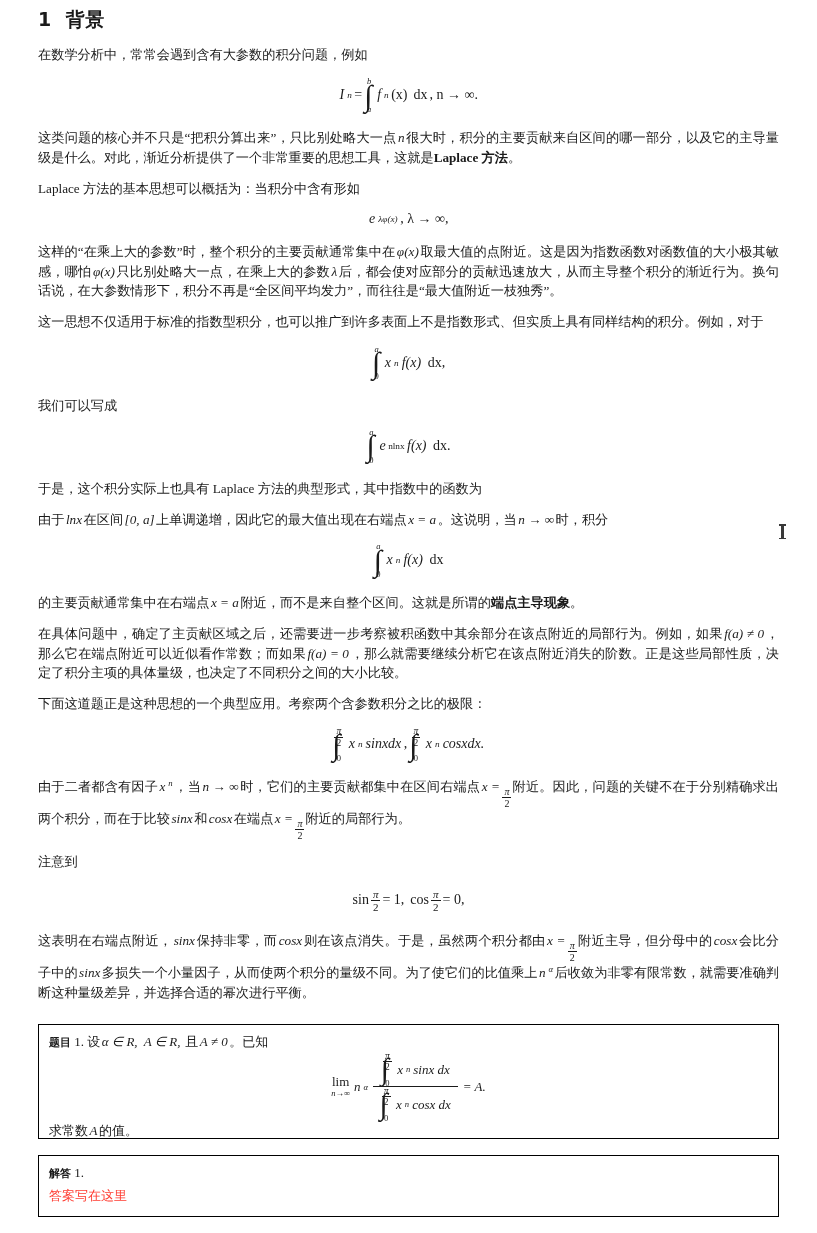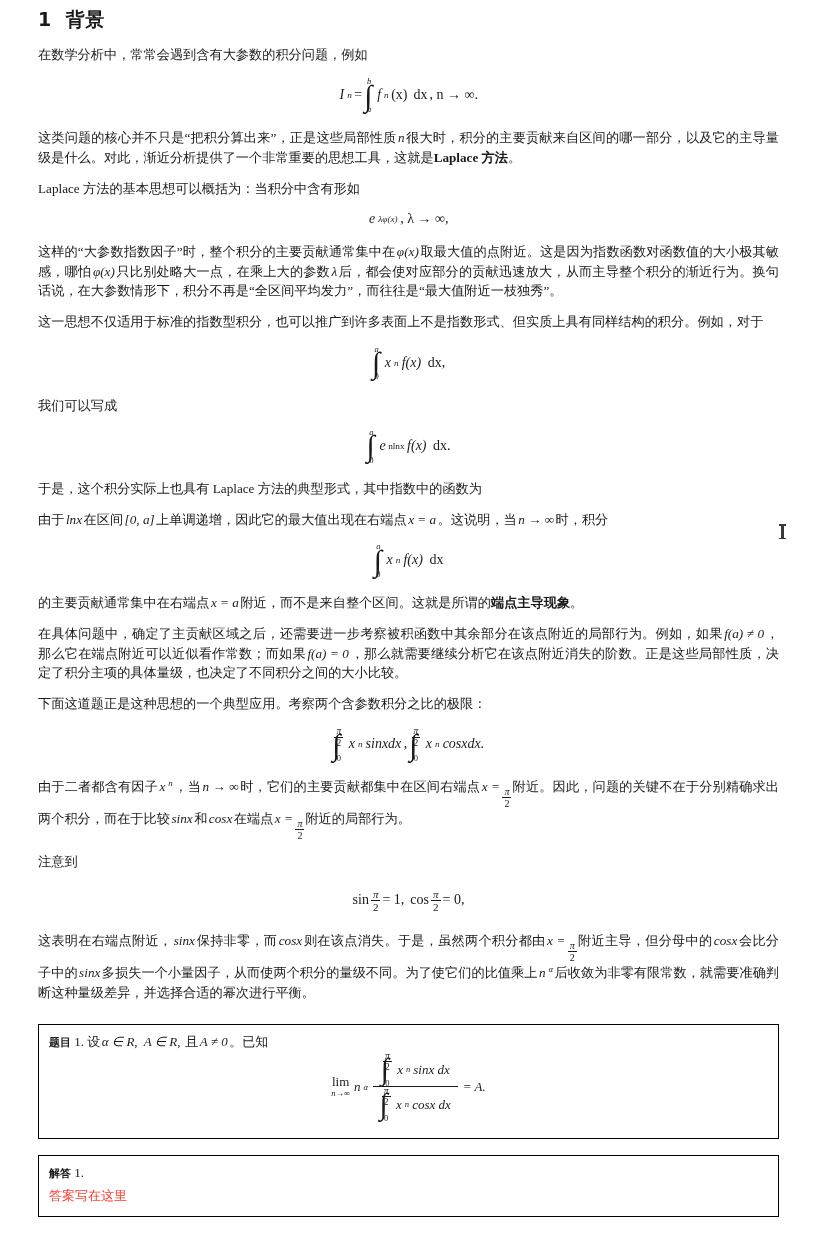--- a/index.html
+++ b/index.html
@@ -254,37 +254,37 @@
         </span>
         <span class="mi">f</span>
           <sub class="sub mi">n</sub>
           <span class="mr">(x)</span>
         <span class="mr" style="margin-left:4px">dx</span>
         <span class="mr">, n → ∞.</span>
       </span>
     </div>
 
     <p class="para">
-      <span>这类问题的核心并不只是“把积分算出来”，正是这些局部性质</span><span class="mi">n</span><span>很大时，积分的主要贡献来自区间的哪一部分，以及它的主导量级是什么。对此，渐近分析提供了一个非常重要的思想工具，这就是</span><span class="bold latin">Laplace 方法</span><span>。</span>
+      <span>这类问题的核心并不只是“把积分算出来”，只比别处略大一点</span><span class="mi">n</span><span>很大时，积分的主要贡献来自区间的哪一部分，以及它的主导量级是什么。对此，渐近分析提供了一个非常重要的思想工具，这就是</span><span class="bold latin">Laplace 方法</span><span>。</span>
     </p>
 
     <p class="para">
       <span>Laplace 方法的基本思想可以概括为：当积分中含有形如</span>
     </p>
 
     <div class="eq small-gap">
       <span class="mathrow">
         <span class="mi">e</span>
           <sup class="sup mi">λφ(x)</sup>
           <span class="mr">, λ → ∞,</span>
       </span>
     </div>
 
     <p class="para">
-      <span>这样的“大参数指数因子”时，整个积分的主要贡献通常集中在</span><span class="mi">φ(x)</span><span>取最大值的点附近。这是因为指数函数对函数值的大小极其敏感，哪怕</span><span class="mi">φ(x)</span><span>只比别处略大一点，在乘上大的参数</span><span class="mi">λ</span><span>后，都会使对应部分的贡献迅速放大，从而主导整个积分的渐近行为。换句话说，在大参数情形下，积分不再是“全区间平均发力”，而往往是“最大值附近一枝独秀”。</span>
+      <span>这样的“在乘上大的参数”时，整个积分的主要贡献通常集中在</span><span class="mi">φ(x)</span><span>取最大值的点附近。这是因为指数函数对函数值的大小极其敏感，哪怕</span><span class="mi">φ(x)</span><span>只比别处略大一点，在乘上大的参数</span><span class="mi">λ</span><span>后，都会使对应部分的贡献迅速放大，从而主导整个积分的渐近行为。换句话说，在大参数情形下，积分不再是“全区间平均发力”，而往往是“最大值附近一枝独秀”。</span>
     </p>
 
     <p class="para">
       <span>这一思想不仅适用于标准的指数型积分，也可以推广到许多表面上不是指数形式、但实质上具有同样结构的积分。例如，对于</span>
     </p>
 
     <div class="eq">
       <span class="mathrow">
         <span class="intg">
           <span class="intsym">∫</span>
@@ -487,20 +487,23 @@
               <span class="mi">x</span>
                 <sup class="sup mi">n</sup>
                 <span class="mi">cosx dx</span>
             </span>
           </span>
         </span>
         <span class="mi">= A.</span>
       </span>
     </div>
 
+    <div class="problem-foot">
+      <span>求常数</span><span class="mi">A</span><span>的值。</span>
+    </div>
   </div>
 
   <div class="framebox box-answer">
     <div class="box-line">
       <span class="box-label">解答</span>
       <span class="lbl-num">1.</span>
     </div>
     <div class="answer-text" id="answer-text" style="color: rgb(255, 59, 48);">答案写在这里</div>
   </div>
 

